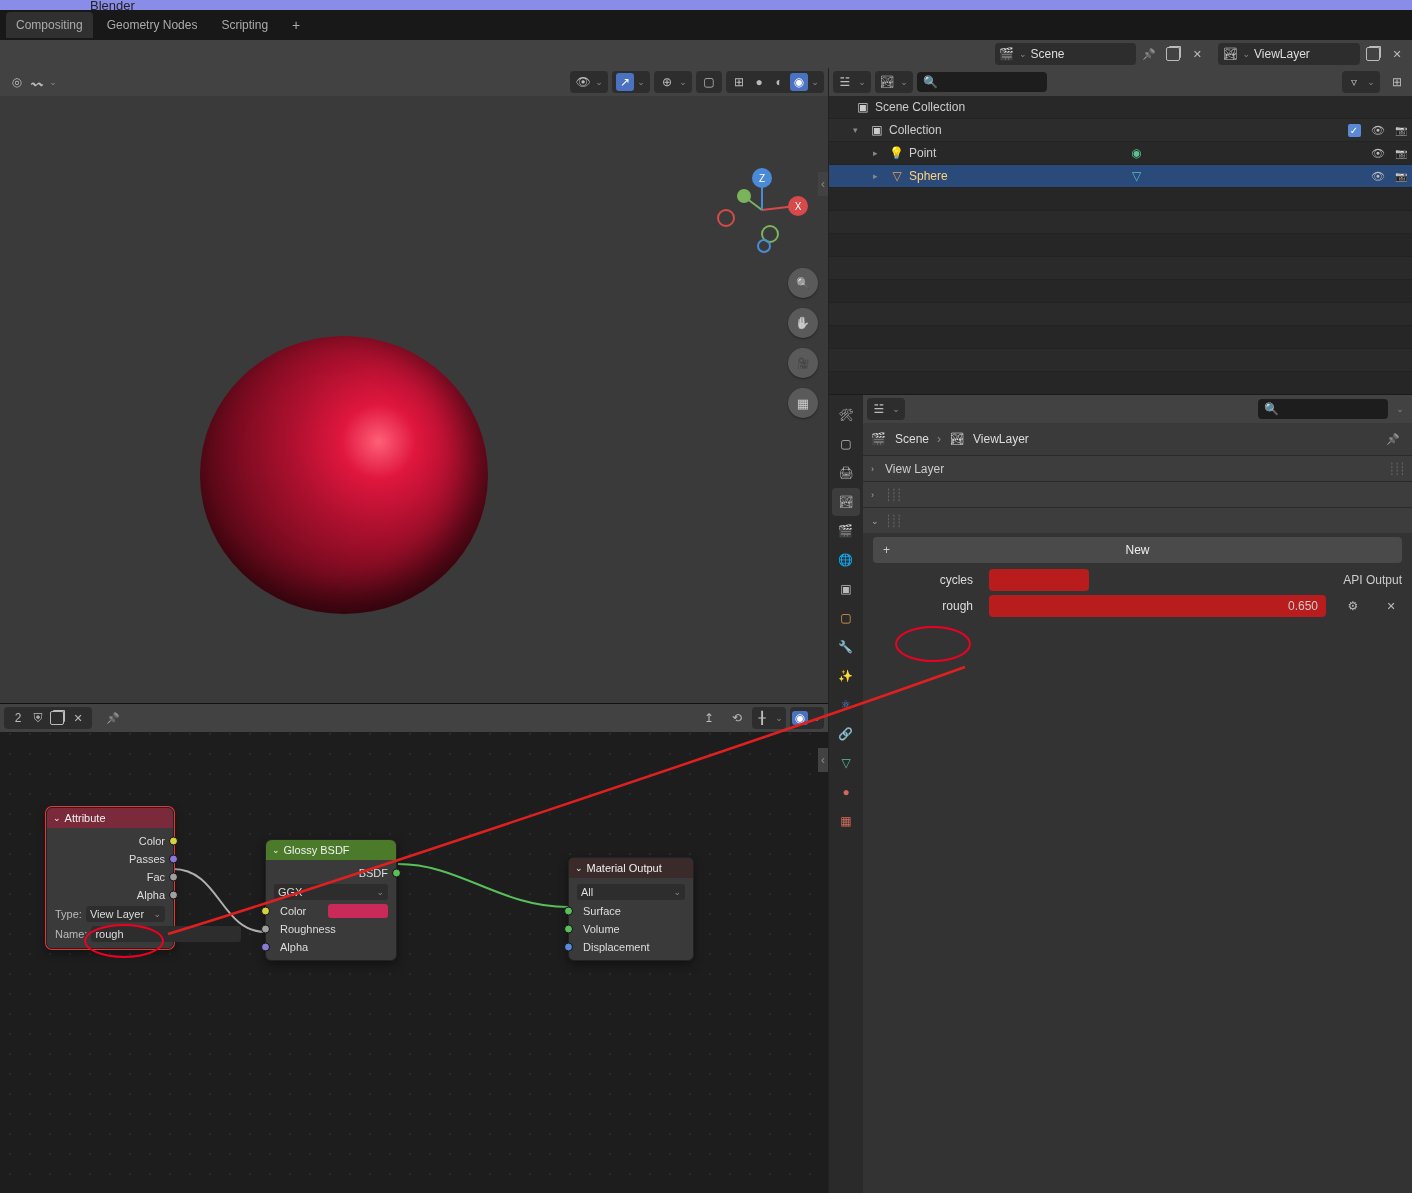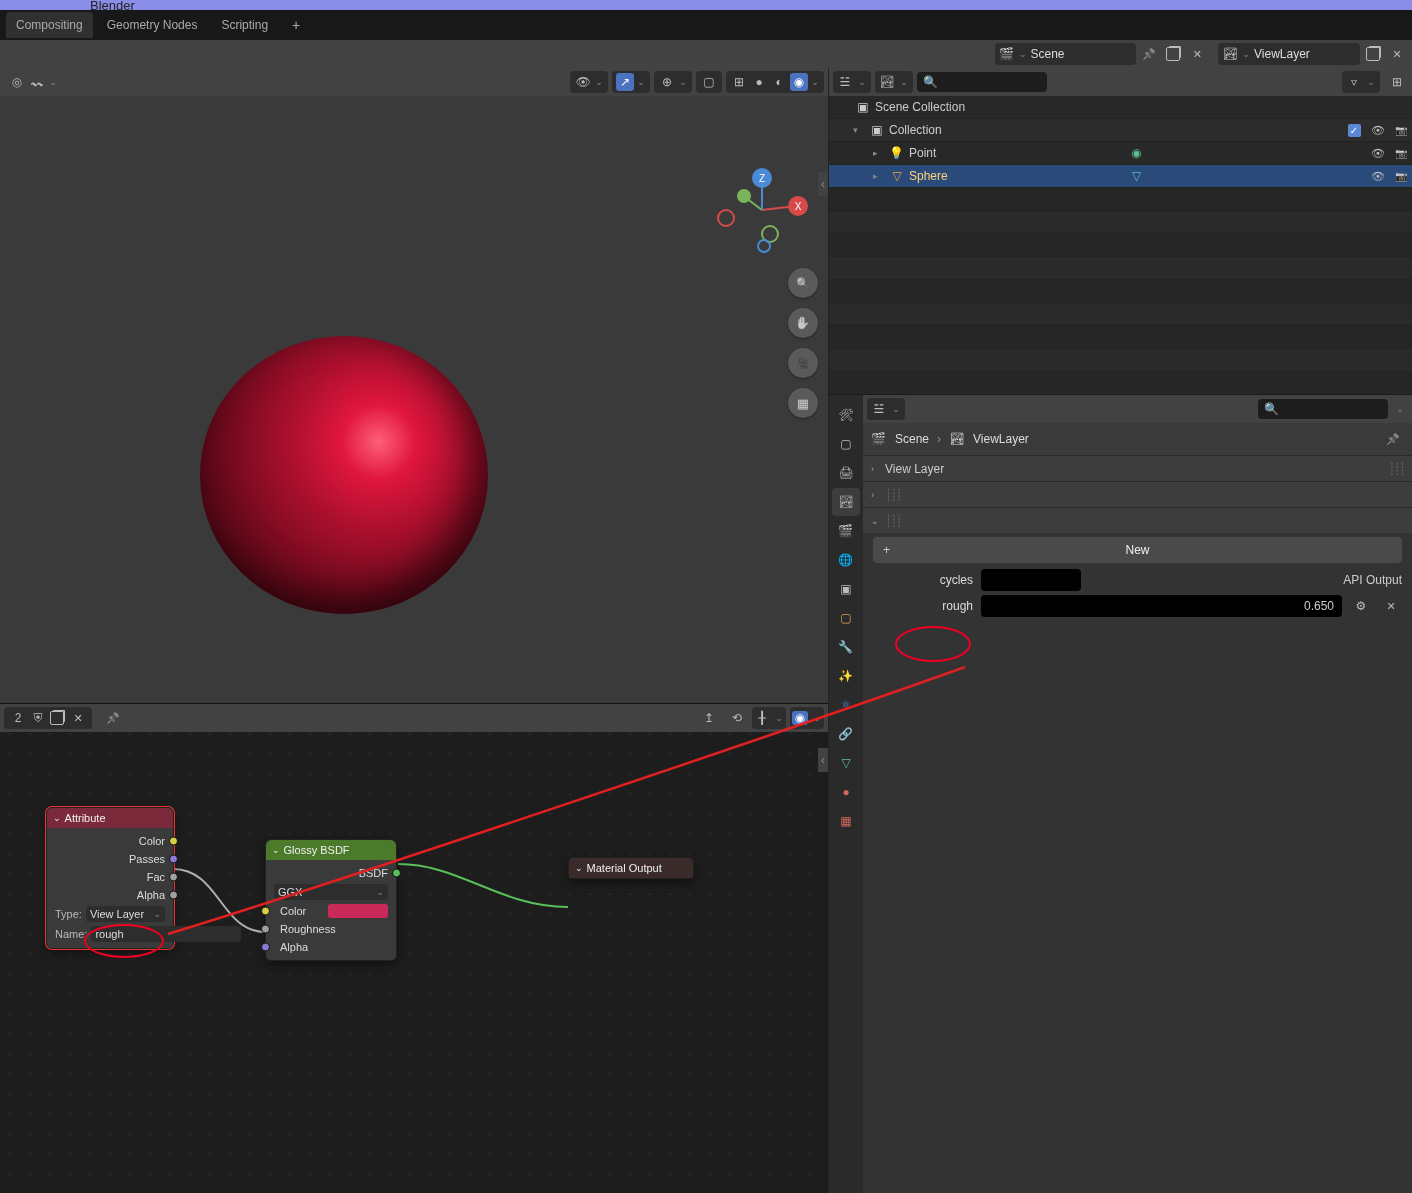--- a/index.html
+++ b/index.html
@@ -103,23 +103,23 @@
   .pb-header { height:28px; background:#424242; display:flex; align-items:center; gap:4px; padding:0 4px; }
   .pb-header .search { width:130px; height:20px; background:#1d1d1d; border-radius:4px; display:flex; align-items:center; padding:0 6px; color:#888; }
   .crumb { height:32px; background:#3a3a3a; display:flex; align-items:center; gap:8px; padding:0 8px; color:#ddd; }
   .crumb .sep{ color:#888; }
   .panel-hdr { height:26px; background:#3d3d3d; display:flex; align-items:center; padding:0 8px; gap:4px; cursor:pointer; border-top:1px solid #2a2a2a; }
   .panel-hdr .chev{ font-size:9px; color:#aaa; width:10px;}
   .panel-hdr .title{ flex:1; }
   .panel-hdr .grip{ color:#666; letter-spacing:-2px; }
   .new-btn { height:26px; background:#4a4a4a; border-radius:4px; display:flex; align-items:center; justify-content:center; color:#eee; cursor:pointer; margin:4px 10px; position:relative; }
   .new-btn .plus { position:absolute; left:10px; color:#ccc; }
-  .prop-row { display:flex; align-items:center; height:26px; gap:8px; padding:2px 10px; }
+  .prop-row { display:flex; align-items:center; height:26px; gap:16px; padding:2px 10px; }
   .prop-row .k { width:100px; text-align:right; color:#ddd; }
-  .prop-row .v { flex:1; height:22px; background:#000000; border-radius:4px; display:flex; align-items:center; padding:0 8px; }
+  .prop-row .v { flex:1; height:22px; background:#b91c1c; border-radius:4px; display:flex; align-items:center; padding:0 8px; }
   .prop-row .num { justify-content:flex-end; }
   .prop-row .ctl { width:22px; height:22px; display:flex; align-items:center; justify-content:center; color:#bbb; cursor:pointer; }
   .ellipse-ann { border:2.5px solid #e02; border-radius:50%; position:absolute; pointer-events:none; }
 
   .right-sep { height:1px; background:#1a1a1a; }
   .pb-header .spacer{flex:1;}
 
   .tri.collapsed::before{content:"▸";} .tri.expanded::before{content:"▾";}
 
   .icon-sm { width:16px; height:16px; display:inline-flex; align-items:center; justify-content:center; }
@@ -327,20 +327,39 @@
               <span style="margin-left:6px;">Alpha</span>
             </div>
         </div>
       </div>
 
       <div class="node" style="left:568px; top:153px; width:126px;">
         <div class="node-hdr hdr-dark">
             <span class="chev">⌄</span>
             <span>Material Output</span>
           </div>
+        <div class="node-body">
+          <div class="row">
+              <div class="select" style="flex:1;">
+                <span>All</span>
+              </div>
+            </div>
+          <div class="sock in">
+              <span class="dot green"></span>
+              <span style="margin-left:6px;">Surface</span>
+            </div>
+          <div class="sock in">
+              <span class="dot green"></span>
+              <span style="margin-left:6px;">Volume</span>
+            </div>
+          <div class="sock in">
+              <span class="dot blue"></span>
+              <span style="margin-left:6px;">Displacement</span>
+            </div>
+        </div>
       </div>
 
       <svg class="wire" style="left:0;top:-640px;width:1400px;height:950px; z-index:50;">
         <path d="M 168 870 C 300 830, 750 680, 965 603" stroke="#e02020" stroke-width="2.5" fill="none"></path>
       </svg>
 
       <div class="collapse-handle" style="right:0; top:44px; height:24px;">‹</div>
     </div>
 
   </div>

